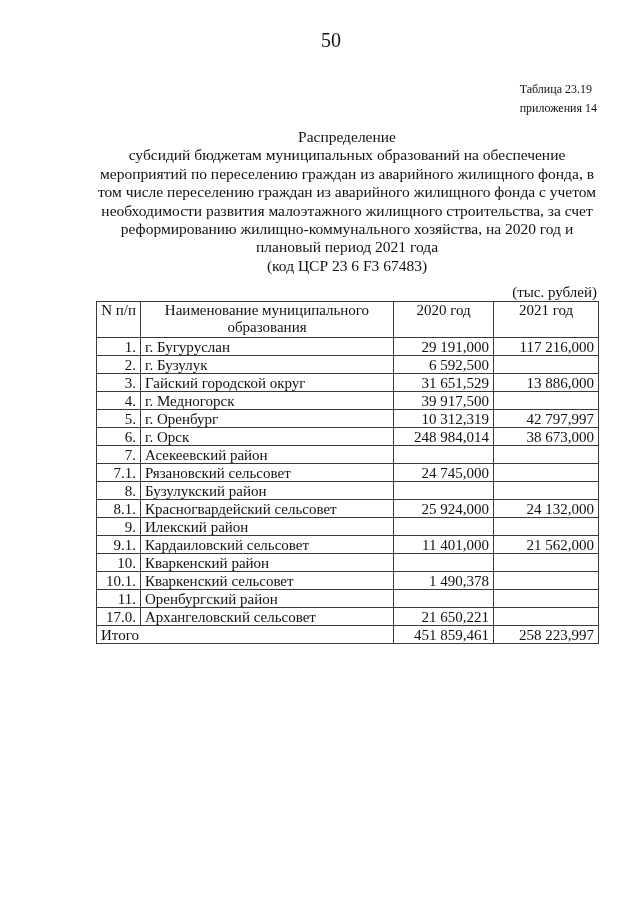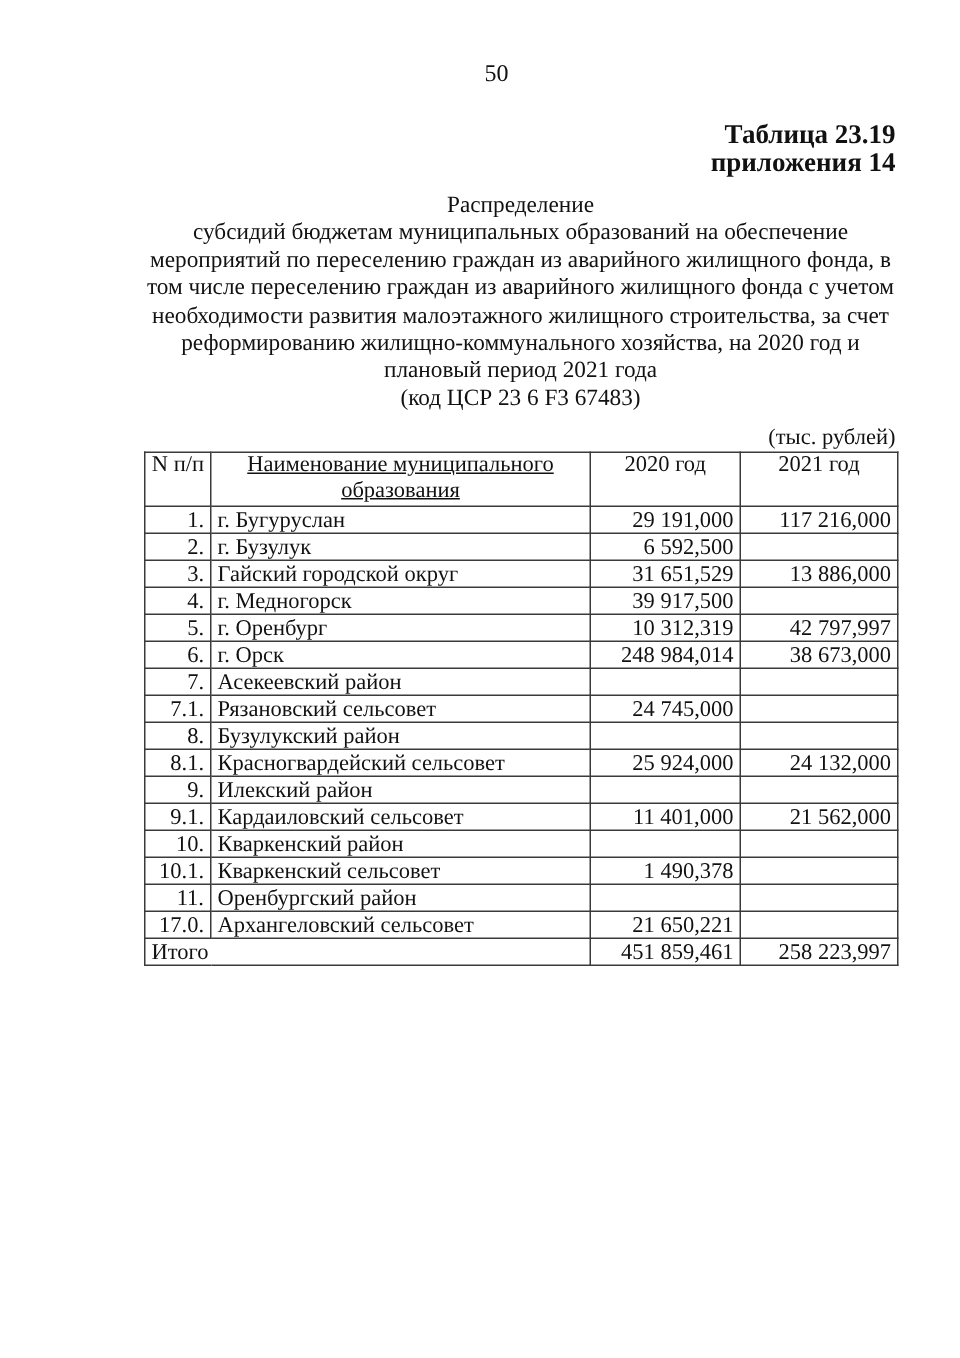--- a/index.html
+++ b/index.html
@@ -2,26 +2,26 @@
 <html><head>
 <meta charset="utf-8">
 <style>
   html, body { margin: 0; padding: 0; background: #ffffff; }
   body {
     width: 640px; height: 905px; position: relative; overflow: hidden;
     font-family: "Liberation Serif", "DejaVu Serif", serif;
     color: #111111;
   }
   .page-number {
-    position: absolute; top: 41px; left: 0; width: 100%;
-    text-align: center; font-size: 16px; padding-left: 22px; box-sizing: border-box;
+    position: absolute; top: 29px; left: 0; width: 100%;
+    text-align: center; font-size: 20px; padding-left: 22px; box-sizing: border-box;
   }
   .table-ref {
-    position: absolute; top: 80px; right: 43px; text-align: right;
-    font-size: 18px; line-height: 19px; font-weight: bold;
+    position: absolute; top: 80px; right: 43px; 
+    font-size: 12px; line-height: 19px;
   }
   .title-block {
     position: absolute; top: 128px; left: 96px; width: 502px;
     text-align: center; font-size: 15.5px; line-height: 18.4px;
   }
   .units {
     position: absolute; top: 284px; right: 43px; font-size: 15px;
   }
   table.grid {
     position: absolute; top: 301px; left: 96px; width: 502px;
@@ -64,21 +64,21 @@
 <table class="grid">
   <colgroup>
     <col style="width:44px">
     <col style="width:253px">
     <col style="width:100px">
     <col style="width:105px">
   </colgroup>
   <thead>
     <tr>
       <th class="c-num" style="white-space:normal;">N п/п</th>
-      <th class="c-hdr-name" style="white-space:normal;text-decoration:underline;">Наименование муниципального образования</th>
+      <th class="c-hdr-name" style="white-space:normal;">Наименование муниципального образования</th>
       <th class="c-hdr-val">2020 год</th>
       <th class="c-hdr-val">2021 год</th>
     </tr>
   </thead>
   <tbody>
     <tr>
       <td class="c-num">1.</td>
       <td class="c-name">г. Бугуруслан</td>
       <td class="c-val">29 191,000</td>
       <td class="c-val">117 216,000</td>

